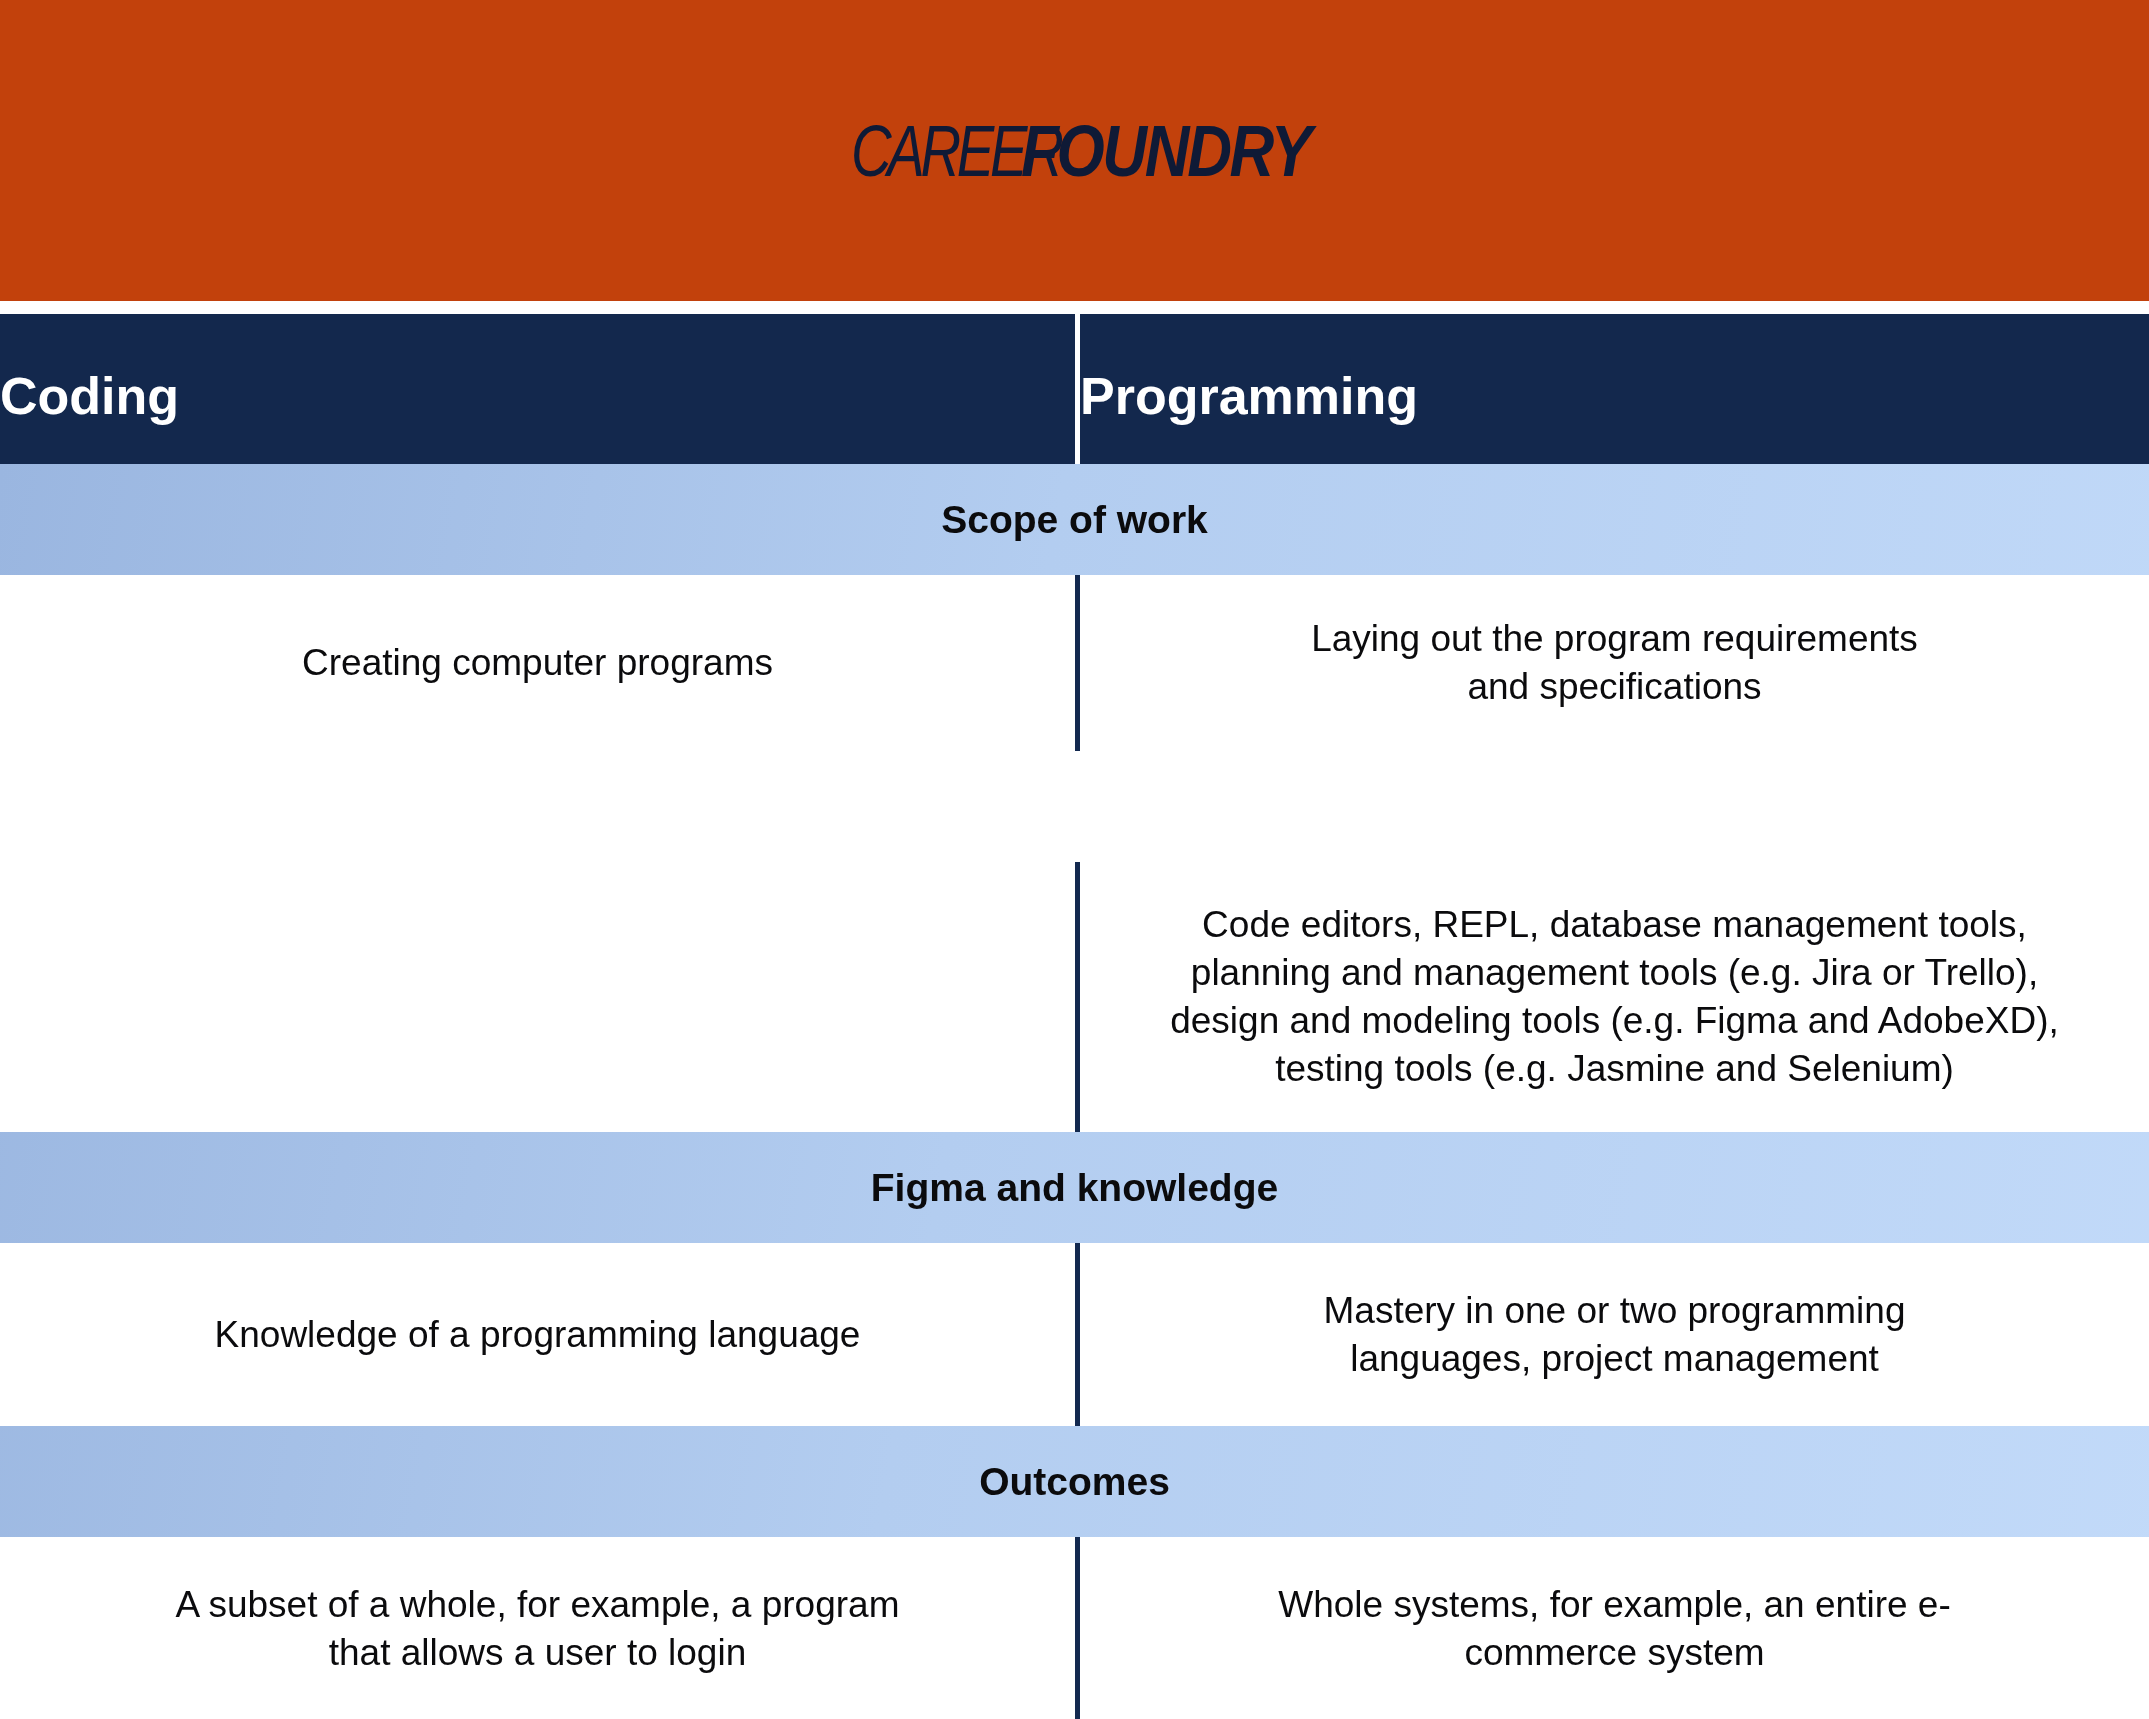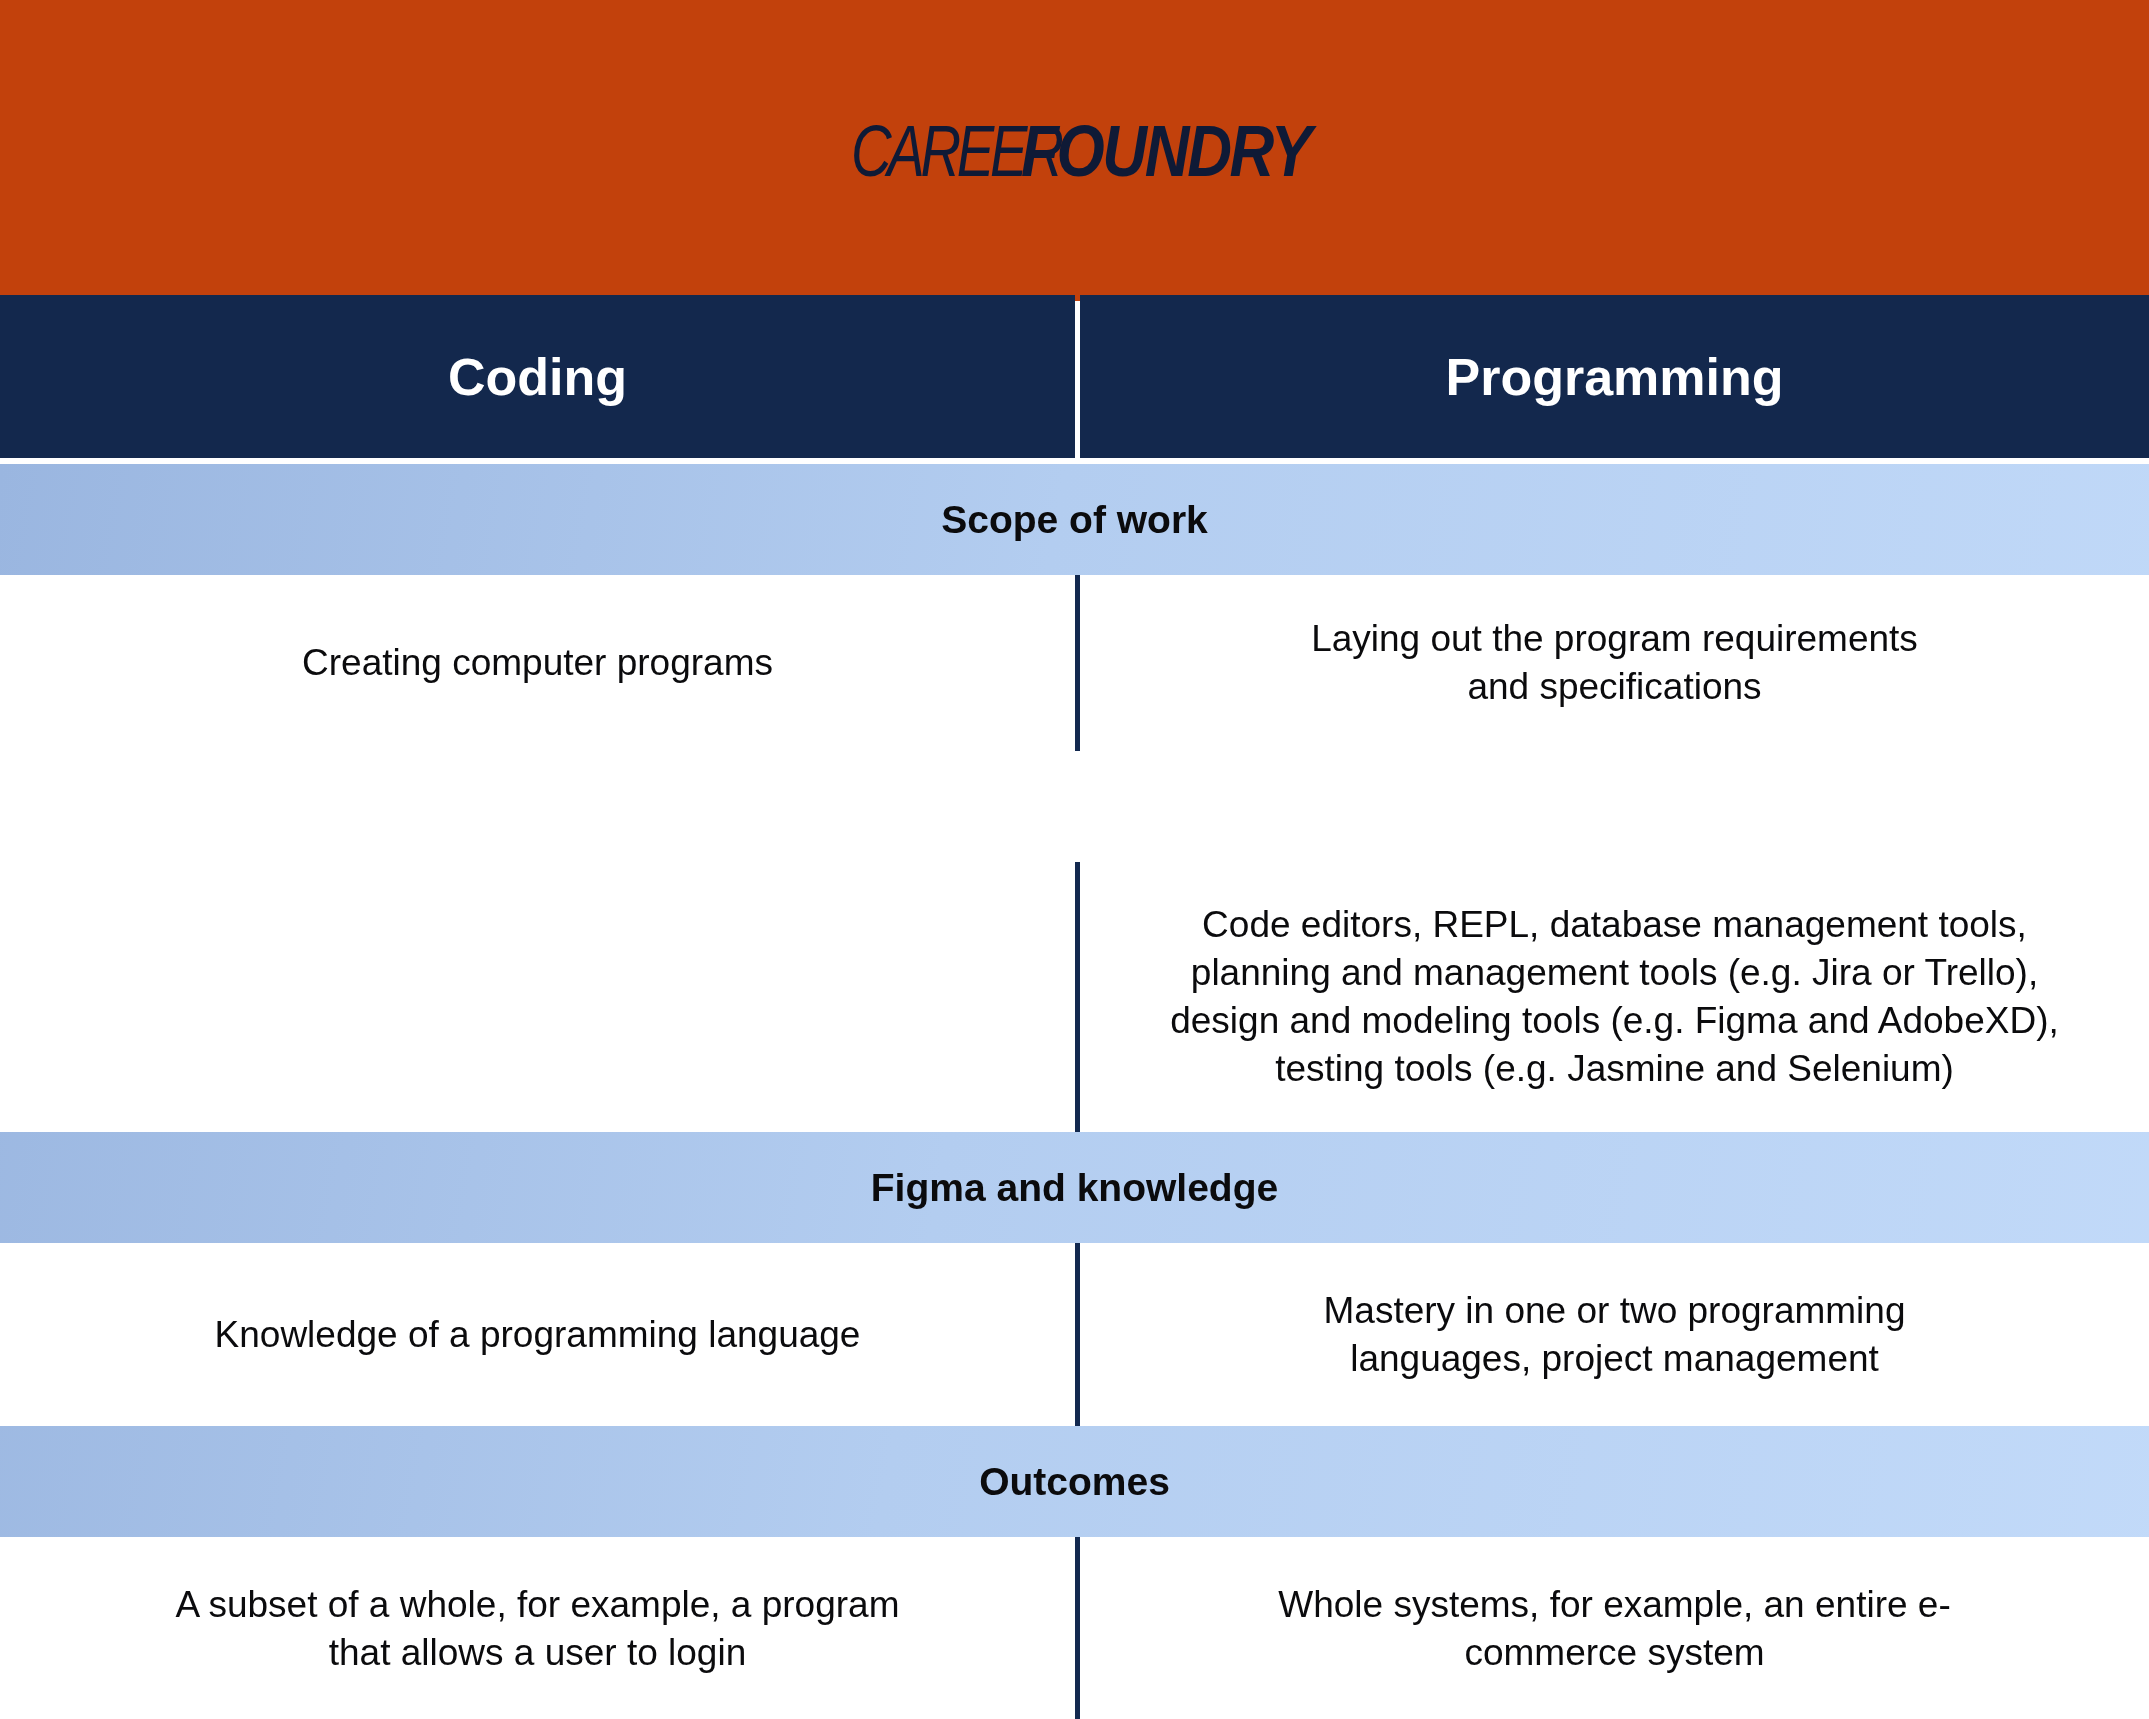--- a/index.html
+++ b/index.html
@@ -43,29 +43,29 @@
     }
     .logo .logo-bold {
       font-weight: 700;
       letter-spacing: -2.7px;
       display: inline-block;
       transform: scaleX(0.86);
       transform-origin: left center;
     }
     .col-header {
       position: absolute;
-      top: 295px;
+      top: 314px;
       height: 163px;
       background: #13284d;
       color: #ffffff;
       font-weight: 700;
       font-size: 52px;
       display: flex;
       align-items: center;
-      justify-content: center;
+      justify-content: flex-start;
     }
     .col-header.left { left: 0; width: 1075px; }
     .col-header.right { left: 1080px; width: 1069px; }
     .col-header-divider {
       position: absolute;
       left: 1075px; top: 301px;
       width: 5.4px; height: 163px;
       background: #ffffff;
     }
     .table-body {

